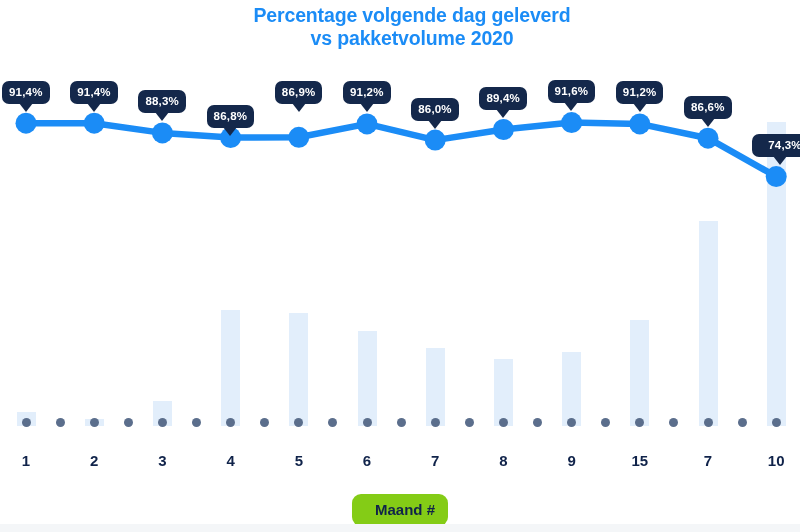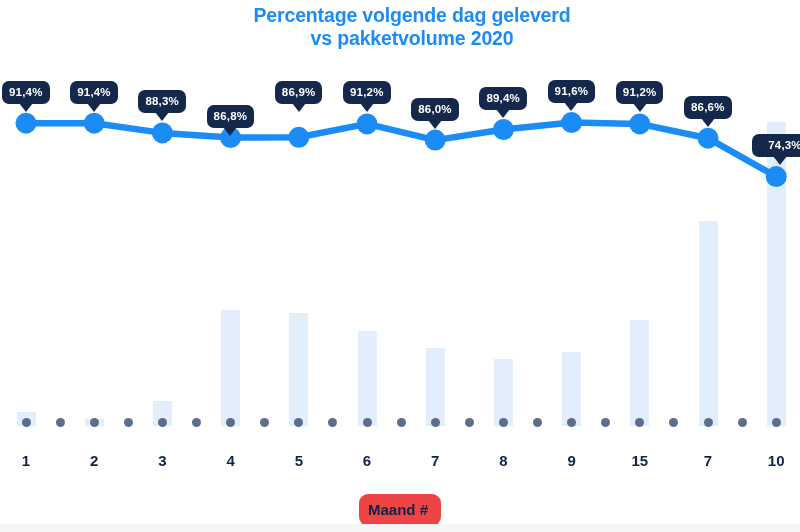--- a/index.html
+++ b/index.html
@@ -77,25 +77,25 @@
     color:#10234a;
     font-size:15px;
     font-weight:700;
   }
   
   .axis-pill {
     position:absolute;
     left:50%;
     top:494px;
     transform:translateX(-50%);
-    background:#ef4444;
+    background:#84cc16;
     color:#10234a;
     font-size:15px;
     font-weight:700;
-    padding:7px 13px 8px 9px;
+    padding:7px 13px 8px 23px;
     border-radius:9px;
     white-space:nowrap;
   }
 </style>
 </head>
 <body>
 
 <div id="stage">
 
   <div class="chart-title">

